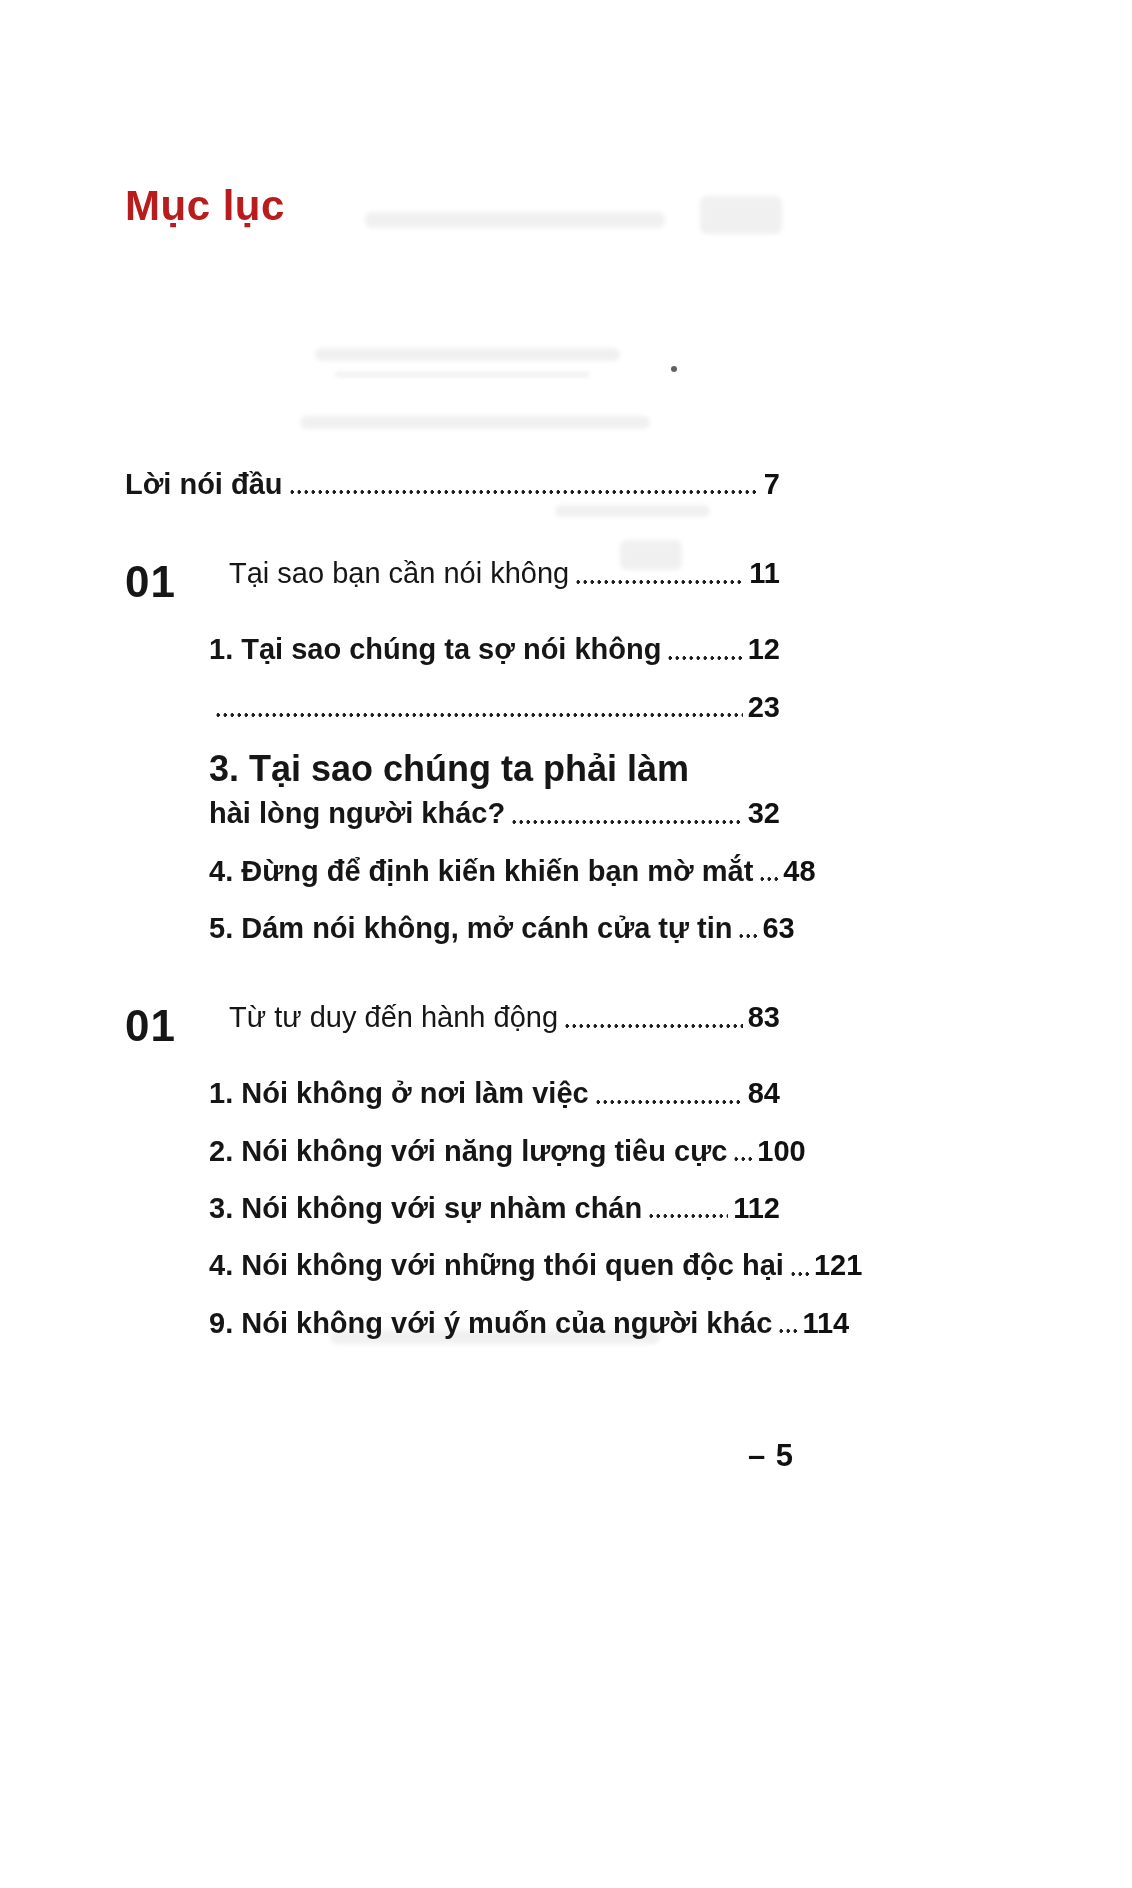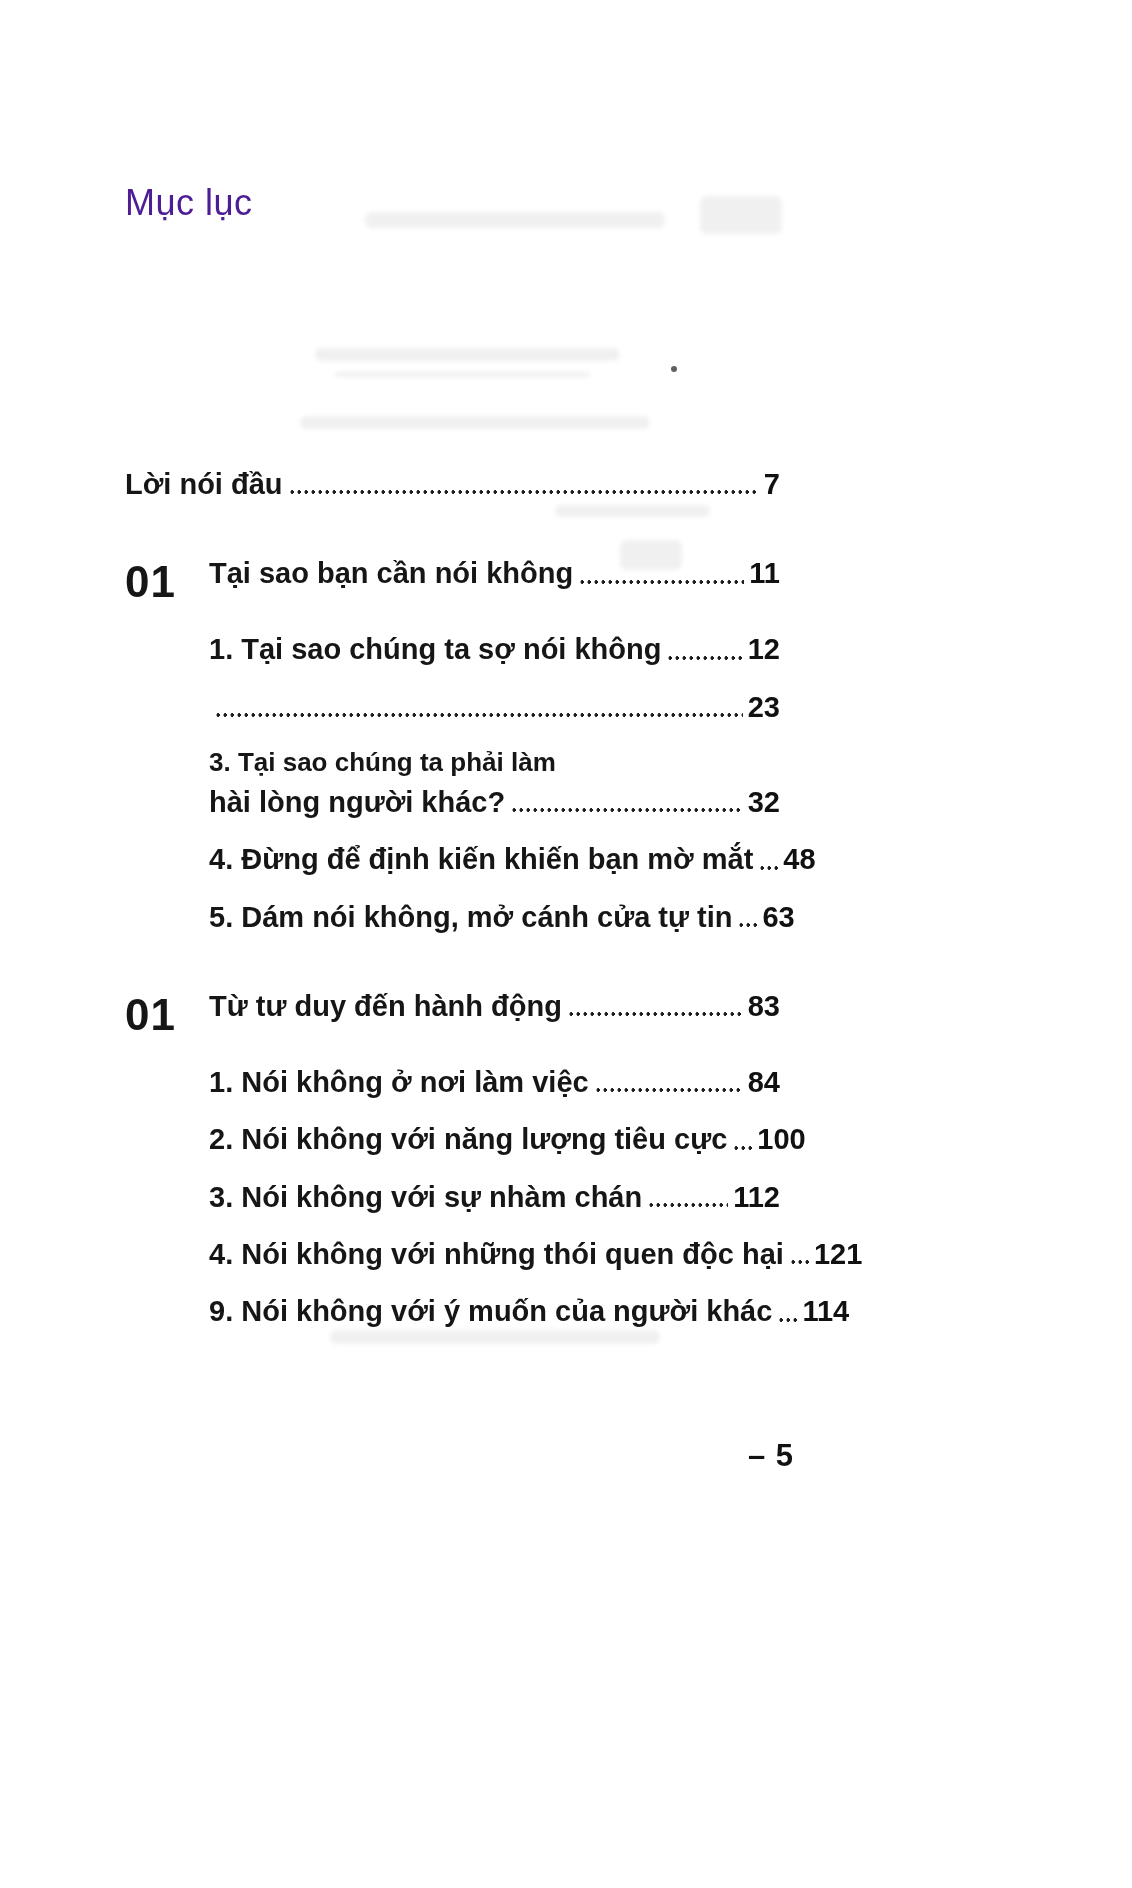--- a/index.html
+++ b/index.html
@@ -17,24 +17,24 @@
     font-family: "Liberation Sans", "DejaVu Sans", sans-serif;
     color: #1a1a1a;
   }
 
   
   .page-title {
     position: absolute;
     left: 125px;
     top: 182px;
     margin: 0;
-    font-size: 36px;
-    font-weight: 400;
+    font-size: 42px;
+    font-weight: 700;
     letter-spacing: 0.5px;
-    color: #4c1d95;
+    color: #b91c1c;
   }
 
   
   .bleed {
     position: absolute;
     background: #8a8a8a;
     opacity: 0.12;
     border-radius: 7px;
     filter: blur(2px);
   }
@@ -96,30 +96,31 @@
     font-weight: 600;
     letter-spacing: 1px;
     color: #161616;
     width: 84px;
     flex: 0 0 84px;
   }
   .section-title-row {
     flex: 1;
   }
   .section-title-row .label {
-    font-weight: 700;
+    font-weight: 400;
+    margin-left: 20px;
   }
   .items {
     margin-left: 84px;
     margin-top: 26px;
   }
   .item { margin-bottom: 24px; }
   .item .label { font-weight: 600; }
   .item-line1 {
-    font-size: 26px;
+    font-size: 36px;
     line-height: 1.15;
     font-weight: 600;
     color: #161616;
     margin-bottom: 8px;
     white-space: nowrap;
   }
 
   .preface-row { margin-bottom: 0; }
   .preface-row .label { font-weight: 700; }
 

